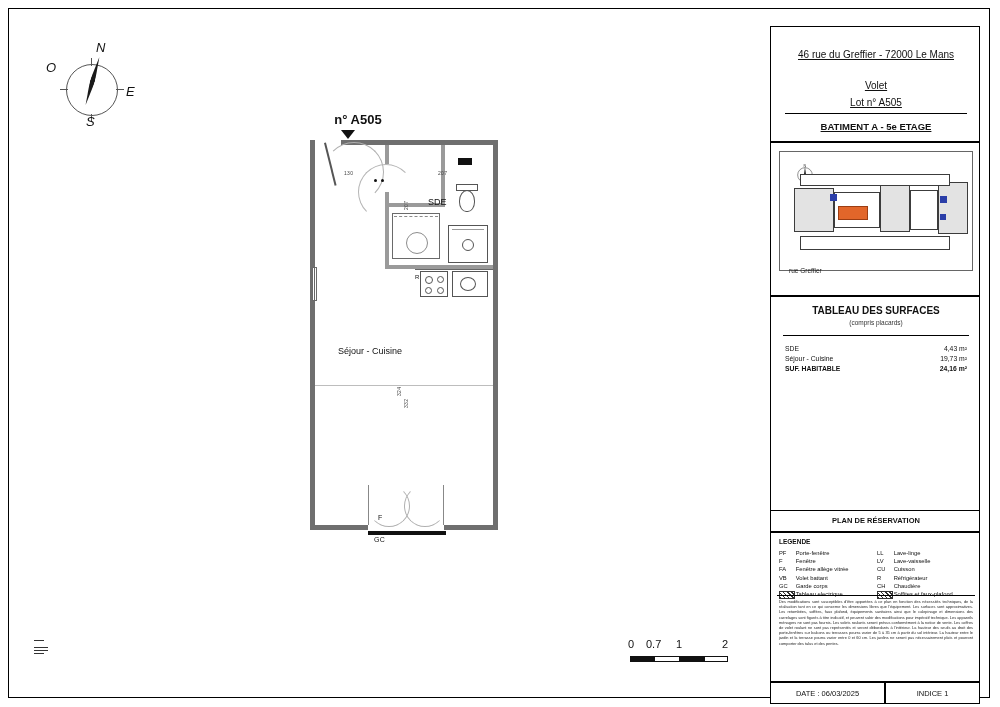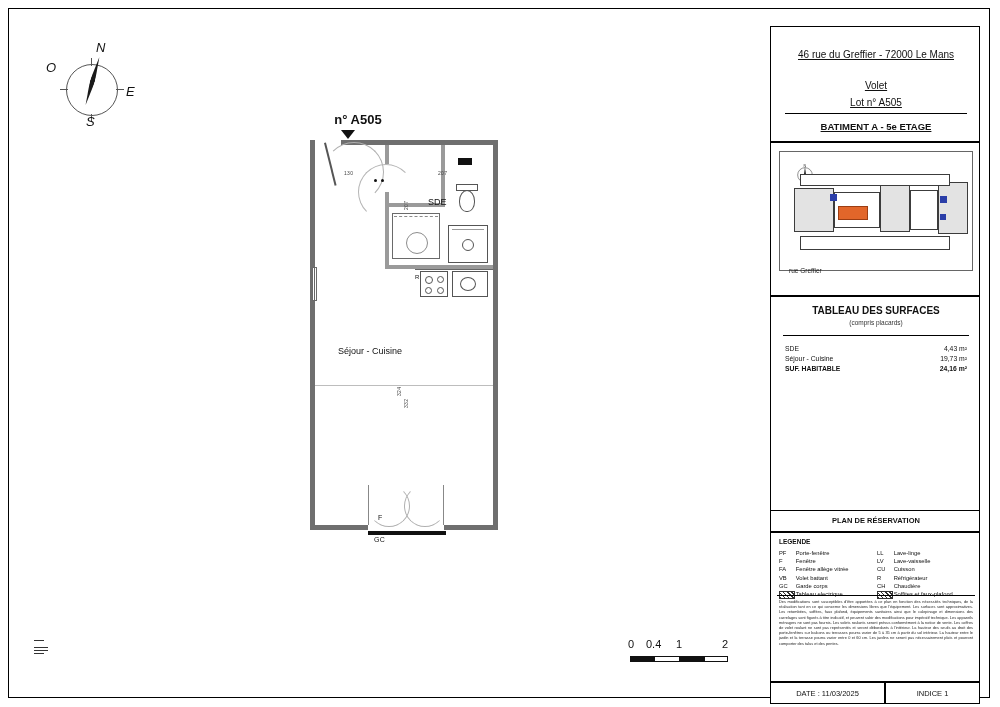--- a/index.html
+++ b/index.html
@@ -421,21 +421,21 @@
     <div class="dim" style="left:34px; top:30px;">130</div>
     <div class="dim" style="left:128px; top:30px;">207</div>
     <div class="dim rot90" style="left:93px; top:70px;">207</div>
     <div class="dim rot90" style="left:86px; top:256px;">324</div>
     <div class="dim rot90" style="left:93px; top:268px;">332</div>
   </div>
 
   <div class="scalebar">
     <div class="nums">
       <span class="num" style="left:0px;">0</span>
-      <span class="num" style="left:18px;">0.4</span>
+      <span class="num" style="left:18px;">0.7</span>
       <span class="num" style="left:48px;">1</span>
       <span class="num" style="left:94px;">2</span>
     </div>
     <div class="sb-seg sb-black" style="left:2px; width:24px;"></div>
     <div class="sb-seg sb-white" style="left:26px; width:26px;"></div>
     <div class="sb-seg sb-black" style="left:52px; width:24px;"></div>
     <div class="sb-seg sb-white" style="left:76px; width:24px;"></div>
   </div>
 
   <div class="corner-marks">
@@ -543,19 +543,19 @@
           <td class="code"><span class="swatch-hatch"></span></td>
           <td class="desc">Soffites et faux-plafond</td>
         </tr>
       </tbody>
         </table>
       <div class="legend-sep"></div>
       <div class="legend-note">Des modifications sont susceptibles d'être apportées à ce plan en fonction des nécessités techniques, de la réalisation tant en ce qui concerne les dimensions libres que l'équipement. Les surfaces sont approximatives. Les retombées, soffites, faux plafond, équipements sanitaires ainsi que le calepinage et dimensions des carrelages sont figurés à titre indicatif, et peuvent subir des modifications pour impératif technique. Les appareils ménagers ne sont pas fournis. Les volets roulants seront prévus conformément à la notice de vente. Les coffres de volet roulant ne sont pas représentés et seront débordants à l'intérieur. La hauteur des seuils au droit des porte-fenêtres sur balcons ou terrasses pourra varier de 5 à 35 cm à partir du sol intérieur. La hauteur entre le jardin et la terrasse pourra varier entre 0 et 60 cm. Les jardins ne seront pas nécessairement plats et pourront comporter des talus et des pentes.</div>
     </div>
 
     <div class="rbox date-box">
-      <div class="bot-text">DATE : 11/03/2025</div>
+      <div class="bot-text">DATE : 06/03/2025</div>
     </div>
     <div class="rbox indice-box">
       <div class="bot-text">INDICE 1</div>
     </div>
   </div>
 </div>
 
 </body></html>

